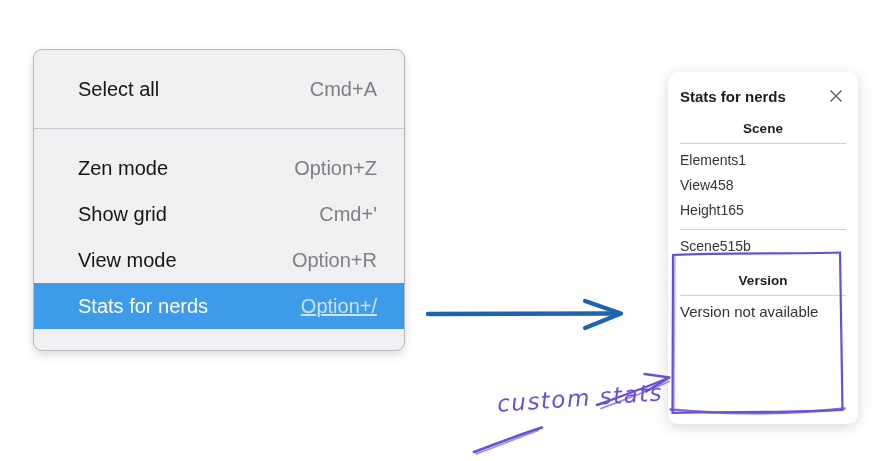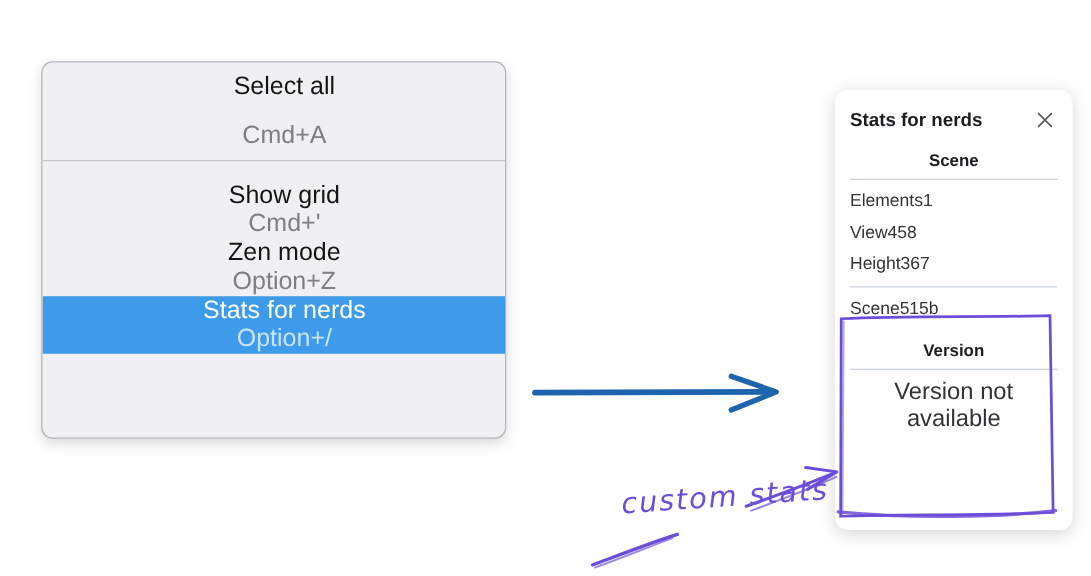--- a/index.html
+++ b/index.html
@@ -9,45 +9,45 @@
 
   
   .context-menu {
     position: absolute; left: 33px; top: 49px; width: 372px; height: 302px;
     background: #f0f0f2; border: 1.5px solid #b3b6bc; border-radius: 9px;
     box-shadow: 0 4px 10px rgba(0,0,0,0.14);
     padding: 8px 0 16px 0; overflow: hidden;
   }
   .menu-item {
     height: 46px; display: flex; align-items: center; justify-content: space-between;
-    padding: 0 27px 0 44px; font-size: 20px; color: #151515; cursor: default; flex-direction: column;
+    padding: 0 27px 0 44px; font-size: 20px; color: #151515; cursor: default;
   }
   .menu-item.first { height: 62px; }
   .mi-shortcut { color: #7e7e83; text-align: center; }
   .menu-separator { height: 0; border-top: 1.5px solid #c4c6cb; margin: 8px 0 16px 0; }
   .menu-item.selected { background: #3d9be9; color: #ffffff; }
-  .menu-item.selected .mi-shortcut { color: rgba(255,255,255,0.72); }
+  .menu-item.selected .mi-shortcut { color: rgba(255,255,255,0.72); text-decoration: underline; }
 
   
   .stats-panel {
     position: absolute; left: 668px; top: 72px; width: 190px; height: 352px;
     background: #ffffff; border-radius: 10px;
     box-shadow: 0 3px 14px rgba(0,0,0,0.16);
     padding: 14px 12px 10px 12px; color: #2e2e33;
   }
   .sp-titlebar { display: flex; align-items: center; justify-content: space-between; }
   .sp-title { font-size: 15px; font-weight: bold; color: #1c1c21; }
   .sp-close { background: none; border: none; cursor: pointer; width: 20px; height: 20px;
     display: flex; align-items: center; justify-content: center; padding: 0; }
   .sp-section-heading { text-align: center; font-size: 13.5px; font-weight: bold;
     color: #1c1c21; margin-top: 15px; }
   .sp-hr { border: none; border-top: 1px solid #ccd3da; margin: 7px 0 3px 0; }
   .sp-row { display: flex; justify-content: flex-start; font-size: 14px;
     padding: 4.5px 0; color: #333338; }
-  .sp-note { font-size: 19px; color: #333338; padding: 4px 0 0 0; text-align: center; }
+  .sp-note { font-size: 15px; color: #333338; padding: 4px 0 0 0; }
 
   
   .overlay { position: absolute; left: 0; top: 0; width: 873px; height: 461px;
     pointer-events: none; }
   .annotation-text {
     position: absolute; left: 497px; top: 385px; font-size: 23px; font-style: italic;
     letter-spacing: 1.5px; color: #6b4ed8; transform: rotate(-4deg);
     font-family: "DejaVu Sans", cursive; white-space: nowrap;
   }
 </style>
@@ -56,26 +56,30 @@
 
 <div class="stage">
 
   <div class="context-menu">
     <div class="menu-item first">
       <span class="mi-label">Select all</span>
       <span class="mi-shortcut">Cmd+A</span>
     </div>
     <div class="menu-separator"></div>
     <div class="menu-item">
+      <span class="mi-label">Zen mode</span>
+      <span class="mi-shortcut">Option+Z</span>
+    </div>
+    <div class="menu-item">
       <span class="mi-label">Show grid</span>
       <span class="mi-shortcut">Cmd+'</span>
     </div>
     <div class="menu-item">
-      <span class="mi-label">Zen mode</span>
-      <span class="mi-shortcut">Option+Z</span>
+      <span class="mi-label">View mode</span>
+      <span class="mi-shortcut">Option+R</span>
     </div>
     <div class="menu-item selected">
       <span class="mi-label">Stats for nerds</span>
       <span class="mi-shortcut">Option+/</span>
     </div>
   </div>
 
   <div class="stats-panel">
     <div class="sp-titlebar">
       <span class="sp-title">Stats for nerds</span>
@@ -92,21 +96,21 @@
       <div class="sp-row">
         <span>Elements</span>
         <span>1</span>
       </div>
       <div class="sp-row">
         <span>View</span>
         <span>458</span>
       </div>
       <div class="sp-row">
         <span>Height</span>
-        <span>367</span>
+        <span>165</span>
       </div>
     </div>
 
     <div>
       <hr class="sp-hr">
       <div class="sp-row">
         <span>Scene</span>
         <span>515b</span>
       </div>
     </div>

